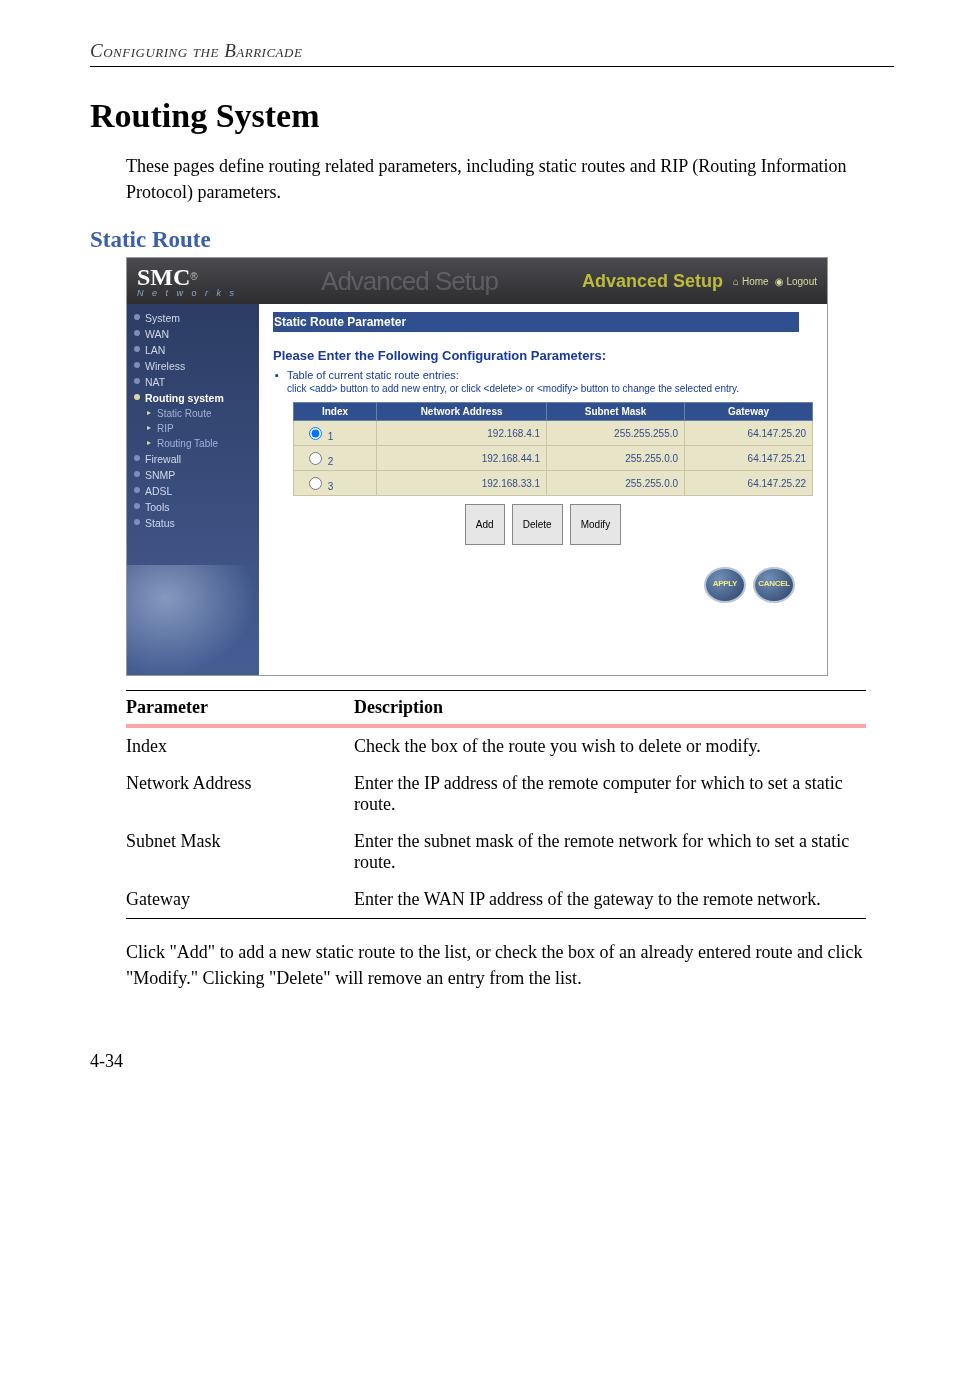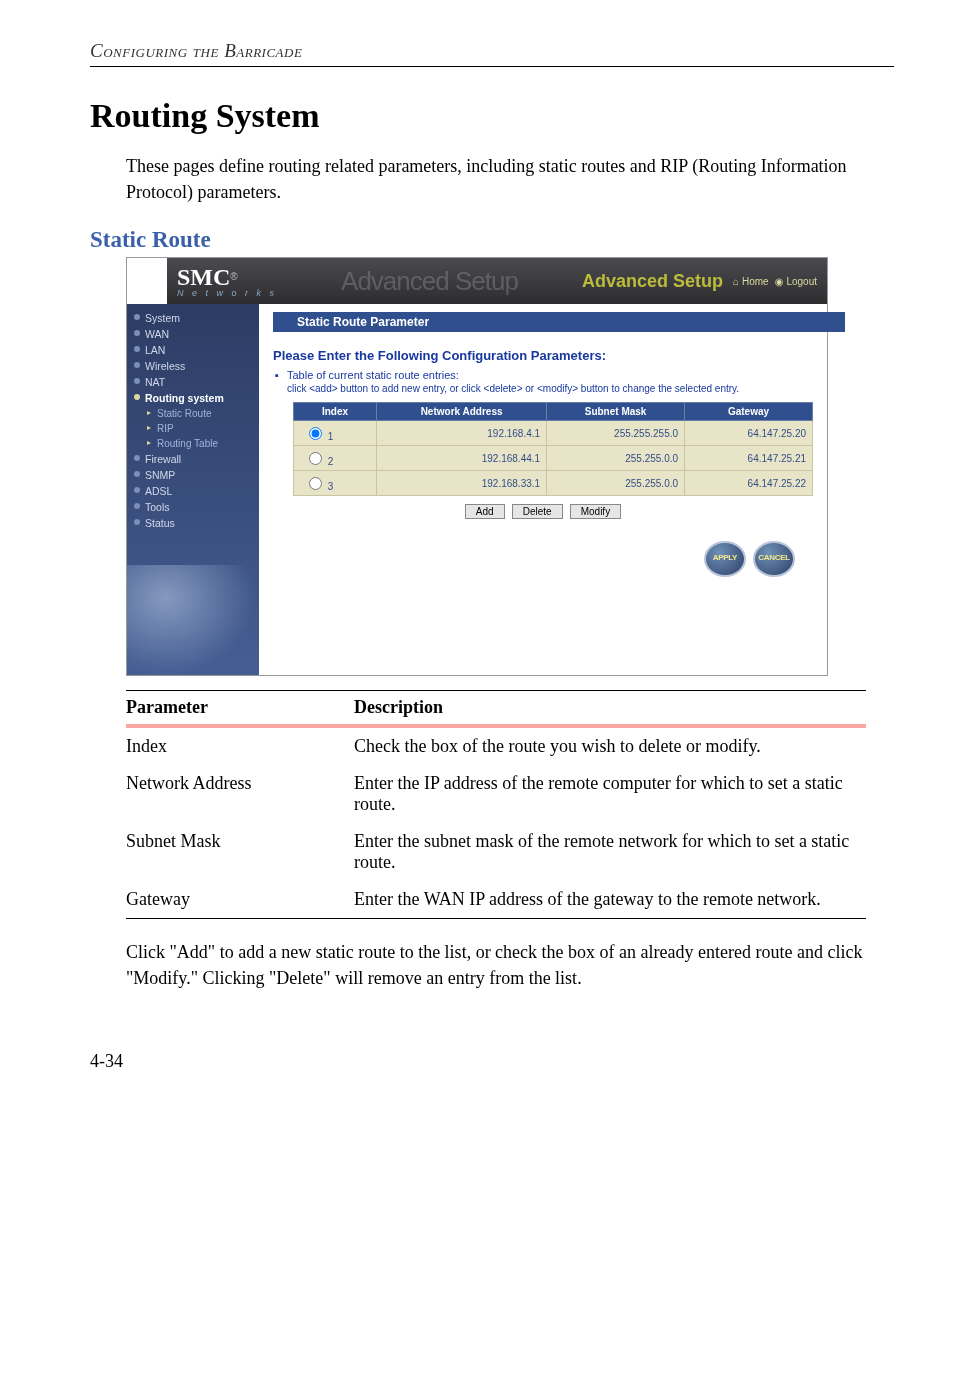--- a/index.html
+++ b/index.html
@@ -51,21 +51,20 @@
       background: #fff;
     }
     .shot-header {
       height: 46px;
       background: linear-gradient(#4b4b4f, #2d2d30);
       display: flex;
       align-items: center;
       justify-content: space-between;
       padding: 0 10px;
       color: #bbb;
-      margin-left: 40px;
     }
     .logo-area { display: flex; flex-direction: column; line-height: 1; }
     .logo-text { color: #fff; font-family: 'Times New Roman', serif; font-weight: bold; font-size: 24px; }
     .logo-r { font-size: 10px; vertical-align: super; }
     .logo-sub { color: #8aa8c7; font-size: 9px; letter-spacing: 3px; font-style: italic; }
     .adv-wrap { display: flex; align-items: flex-end; gap: 6px; }
     .adv-ghost { color: rgba(160,160,165,.35); font-family: Arial; font-size: 26px; letter-spacing: -1px; }
     .adv-setup { color: #bcbc3b; font-family: Arial; font-weight: bold; font-size: 18px; }
     .hl-links { display: flex; gap: 6px; align-items: center; font-size: 10px; }
     .hl-link { color: #d9d9a0; display: inline-flex; align-items: center; gap: 3px; }
@@ -87,21 +86,21 @@
     .sb-item.active .sb-bullet { background: #d9d9a0; }
     .sb-sub { padding-left: 30px; color: #9fb4dc; font-size: 10px; }
     .sb-sub .tri { position: absolute; left: 20px; color: #d9d9a0; font-size: 8px; }
     .sb-img { height: 110px; margin-top: 34px; background: radial-gradient(ellipse at 30% 30%, rgba(190,208,236,.55), rgba(60,90,150,.1) 70%); }
     .content-area { flex: 1; padding: 8px 14px 14px 14px; background: #fff; }
     .panel-title {
       background: #2f4f8f;
       color: #fff;
       font-weight: bold;
       font-size: 12px;
-      padding: 3px 24px;
+      padding: 3px 1px;
       margin-bottom: 10px;
       display: inline-block;
       width: calc(100% - 16px);
     }
     .conf-label { color: #1838a0; font-weight: bold; font-size: 13px; margin: 6px 0 6px 0; }
     .bullet-line { color: #1838a0; font-size: 11px; margin: 4px 0 2px 14px; position: relative; }
     .bullet-line::before { content: "▪"; position: absolute; left: -12px; color: #1838a0; }
     .hint { color: #1838a0; font-size: 10px; margin: 0 0 8px 14px; }
     table.routes { border-collapse: collapse; margin: 6px 0 8px 20px; width: 520px; }
     table.routes th {
@@ -109,21 +108,21 @@
       padding: 3px 6px; text-align: center; border: 1px solid #6a7fa8;
     }
     table.routes td {
       background: #e8e4c8; color: #334e86; font-size: 10px;
       padding: 3px 6px; text-align: right; border: 1px solid #c9c4a2;
     }
     table.routes td.idx { text-align: left; padding-left: 10px; }
     .btn-row { text-align: center; margin: 4px 0 14px 0; }
     .wbtn {
       display: inline-block; background: #e6e6e6; border: 1px solid #888;
-      font-size: 10px; padding: 1px 10px; margin: 0 2px; font-family: Arial;
+      font-size: 10px; padding: 14px 10px; margin: 0 2px; font-family: Arial;
     }
     .apply-row { text-align: right; padding-right: 18px; margin-top: 22px; }
     .round-btn {
       display: inline-block; width: 38px; height: 32px; border-radius: 50%;
       background: radial-gradient(circle at 35% 30%, #6f8fb6, #2c4068);
       color: #f4e88a; font-size: 8px; font-weight: bold; line-height: 30px;
       text-align: center; margin-left: 4px; border: 2px solid #b8c4d8;
       font-family: Arial; letter-spacing: -.3px;
     }
     .param-table { margin: 10px 0 0 36px; width: 740px; border-collapse: collapse; font-size: 18px; }

